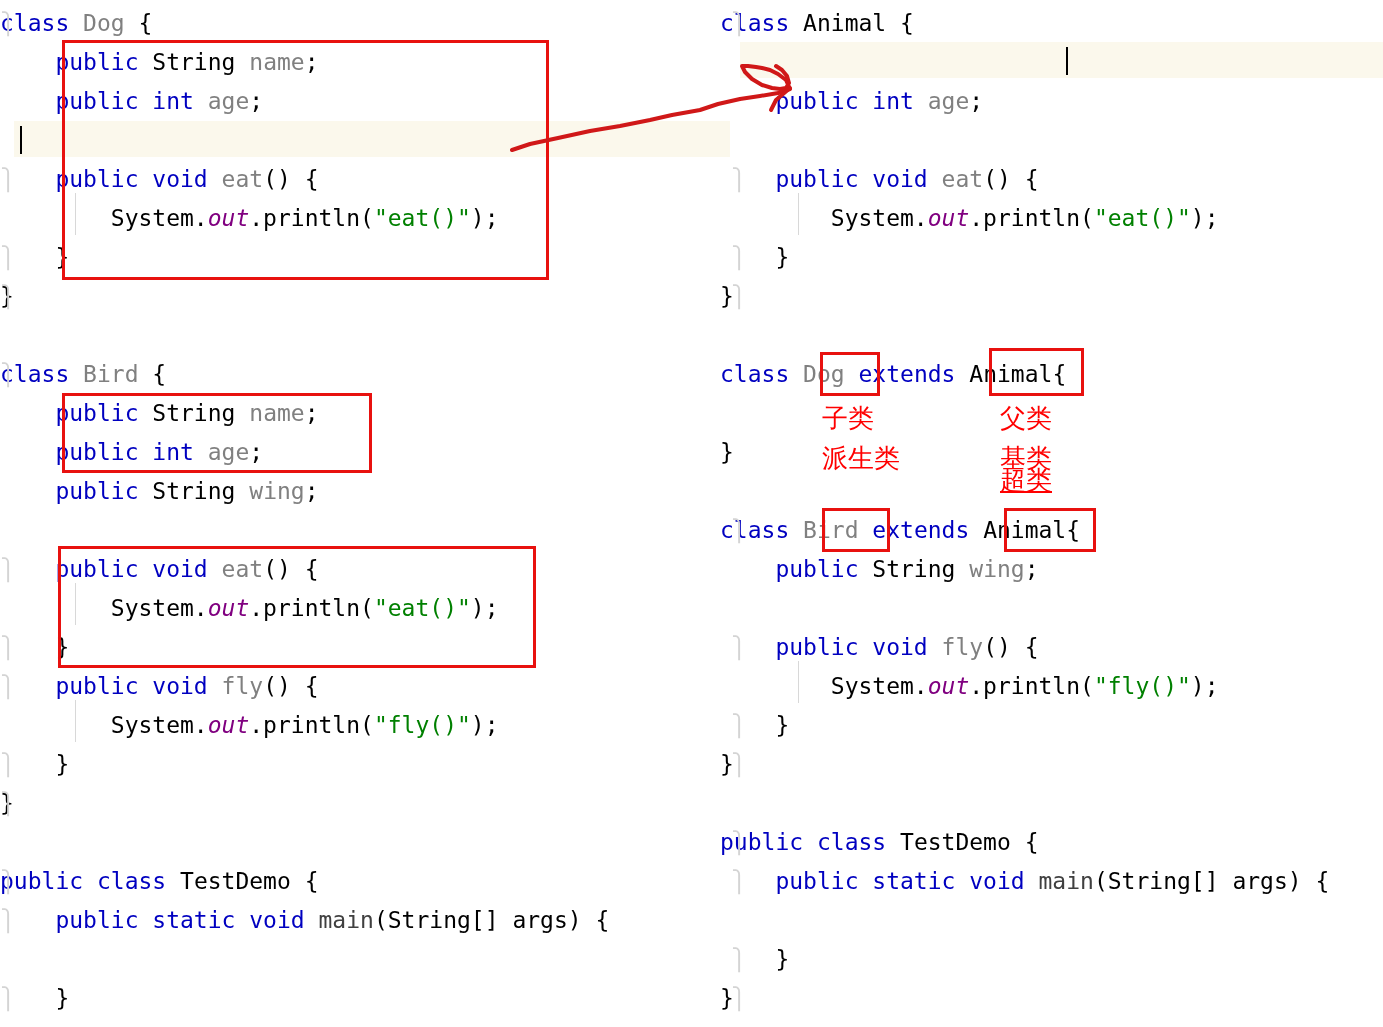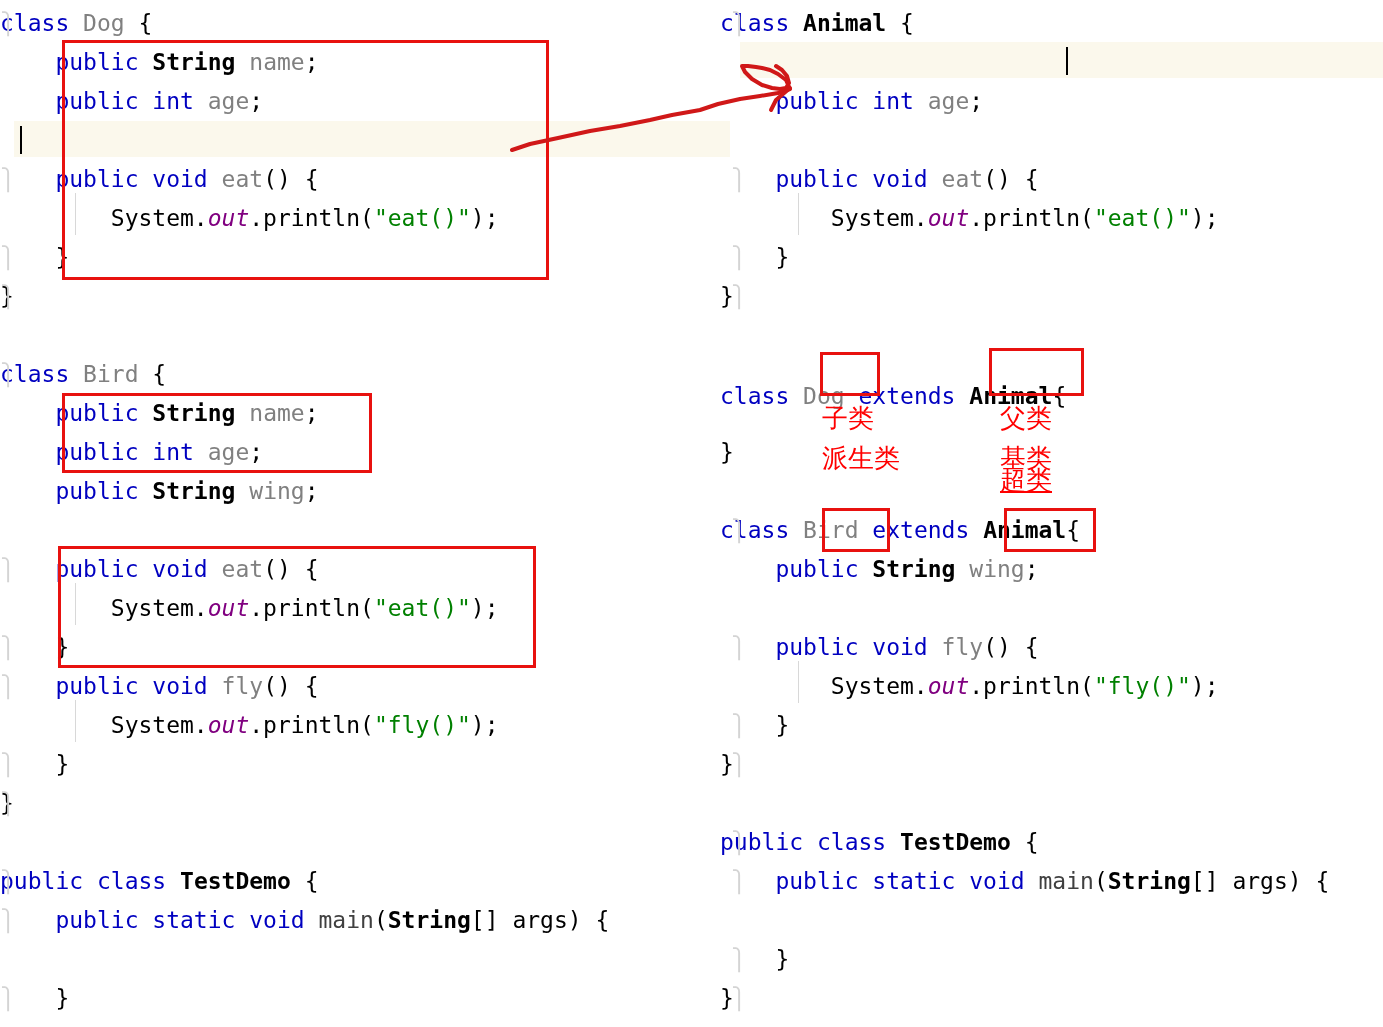--- a/index.html
+++ b/index.html
@@ -35,21 +35,21 @@
     font-family: "DejaVu Sans Mono", "Liberation Mono", monospace;
     letter-spacing: 0px;
   }
   .code-line .txt {
     display: inline-block;
     white-space: pre;
   }
 
   
   .kw    { color: #0000C0; }            
-  .typ   { color: #000000; font-weight: bold; }  
+  .typ   { color: #000000; font-weight: normal; }  
   .ident { color: #808080; }            
   .plain { color: #000000; }
   .str   { color: #008000; }            
   .field { color: #800080; font-style: italic; } 
   .meth  { color: #404040; }            
 
   
   .hl-band {
     position: absolute;
     background: #FBF8EC;
@@ -147,21 +147,21 @@
 <div class="panel" id="panel-right">
     <div class="code-line" style="top: 4px;"><span class="txt kw">class </span><span class="txt typ">Animal</span><span class="txt plain"> {</span></div>
     <div class="code-line" style="top: 43px;"><span class="txt plain">    </span><span class="txt kw">public </span><span class="txt typ">String</span><span class="txt plain"> </span><span class="txt ident">name</span><span class="txt plain">;</span></div>
     <div class="code-line" style="top: 82px;"><span class="txt plain">    </span><span class="txt kw">public </span><span class="txt kw">int</span><span class="txt plain"> </span><span class="txt ident">age</span><span class="txt plain">;</span></div>
     <div class="code-line" style="top: 121px;"><span class="txt plain"></span></div>
     <div class="code-line" style="top: 160px;"><span class="txt plain">    </span><span class="txt kw">public </span><span class="txt kw">void </span><span class="txt ident">eat</span><span class="txt plain">() {</span></div>
     <div class="code-line" style="top: 199px;"><span class="txt plain">        </span><span class="txt plain">System.</span><span class="txt field">out</span><span class="txt plain">.println(</span><span class="txt str">"eat()"</span><span class="txt plain">);</span></div>
     <div class="code-line" style="top: 238px;"><span class="txt plain">    }</span></div>
     <div class="code-line" style="top: 277px;"><span class="txt plain">}</span></div>
     <div class="code-line" style="top: 316px;"><span class="txt plain"></span></div>
-    <div class="code-line" style="top: 355px; margin-top: 22px;"><span class="txt kw">class </span><span class="txt ident">Dog</span><span class="txt plain"> </span><span class="txt kw">extends </span><span class="txt typ">Animal</span><span class="txt plain">{</span></div>
+    <div class="code-line" style="top: 355px;"><span class="txt kw">class </span><span class="txt ident">Dog</span><span class="txt plain"> </span><span class="txt kw">extends </span><span class="txt typ">Animal</span><span class="txt plain">{</span></div>
     <div class="code-line" style="top: 394px;"><span class="txt plain"></span></div>
     <div class="code-line" style="top: 433px;"><span class="txt plain">}</span></div>
     <div class="code-line" style="top: 472px;"><span class="txt plain"></span></div>
     <div class="code-line" style="top: 511px;"><span class="txt kw">class </span><span class="txt ident">Bird</span><span class="txt plain"> </span><span class="txt kw">extends </span><span class="txt typ">Animal</span><span class="txt plain">{</span></div>
     <div class="code-line" style="top: 550px;"><span class="txt plain">    </span><span class="txt kw">public </span><span class="txt typ">String</span><span class="txt plain"> </span><span class="txt ident">wing</span><span class="txt plain">;</span></div>
     <div class="code-line" style="top: 589px;"><span class="txt plain"></span></div>
     <div class="code-line" style="top: 628px;"><span class="txt plain">    </span><span class="txt kw">public </span><span class="txt kw">void </span><span class="txt ident">fly</span><span class="txt plain">() {</span></div>
     <div class="code-line" style="top: 667px;"><span class="txt plain">        </span><span class="txt plain">System.</span><span class="txt field">out</span><span class="txt plain">.println(</span><span class="txt str">"fly()"</span><span class="txt plain">);</span></div>
     <div class="code-line" style="top: 706px;"><span class="txt plain">    }</span></div>
     <div class="code-line" style="top: 745px;"><span class="txt plain">}</span></div>

